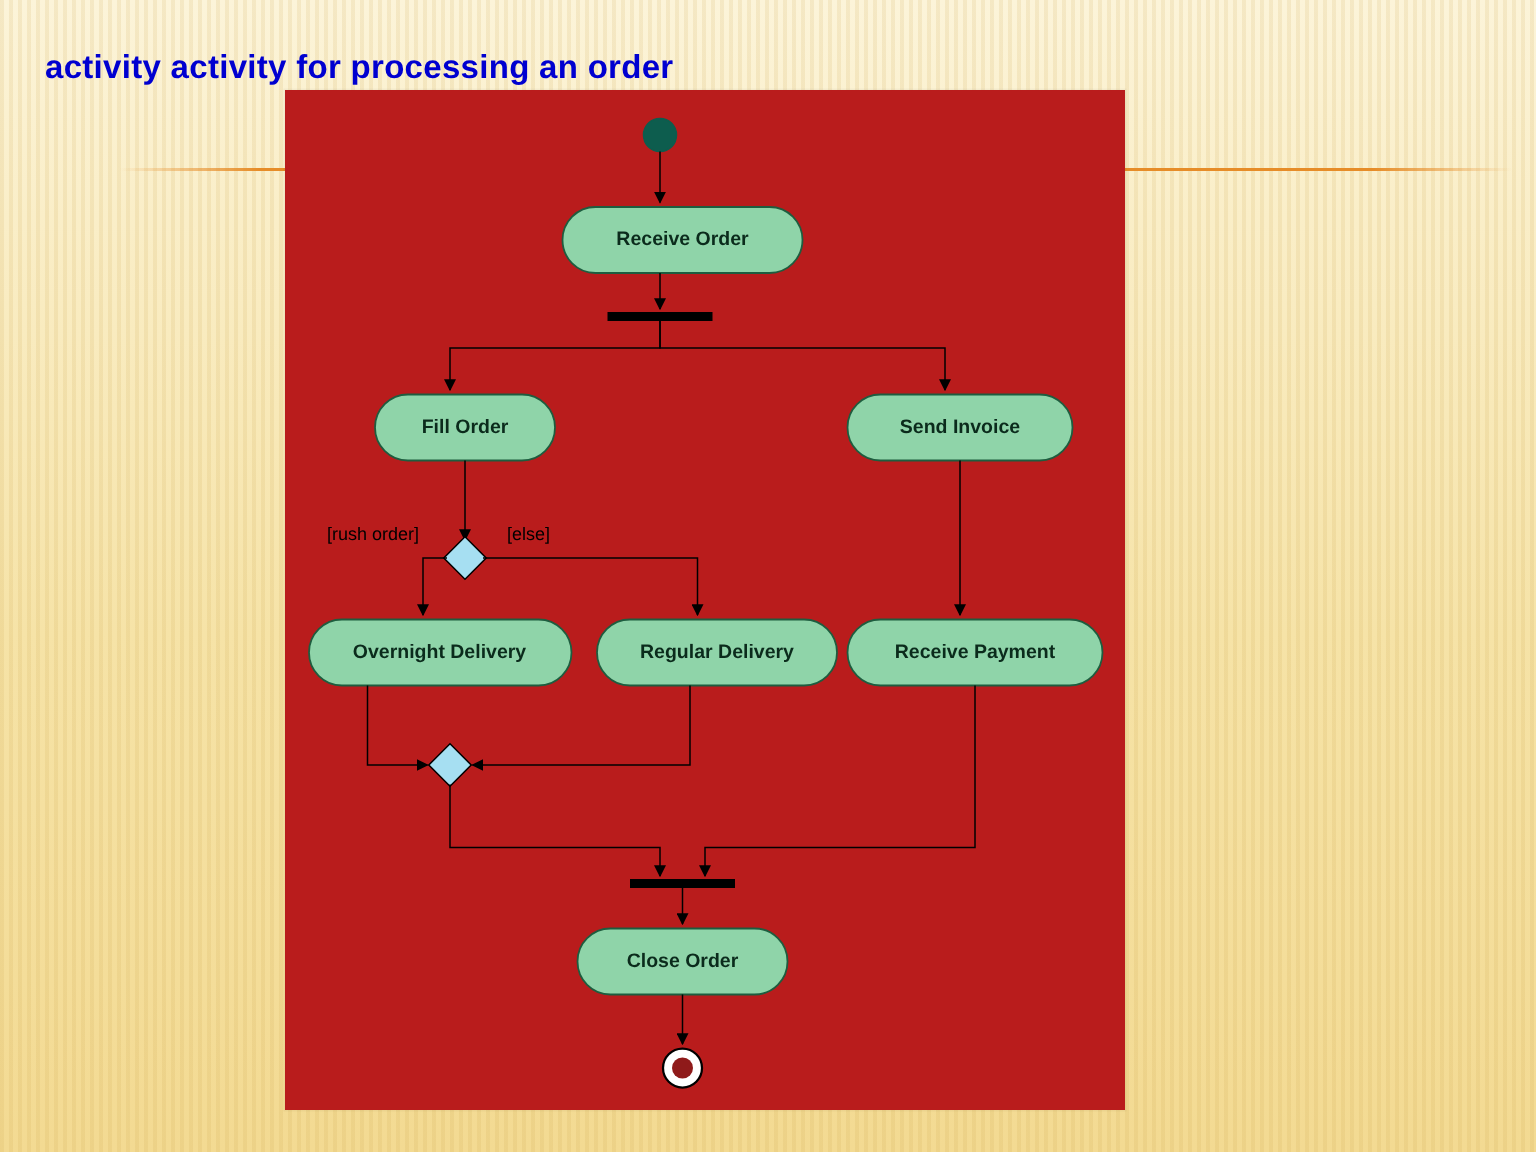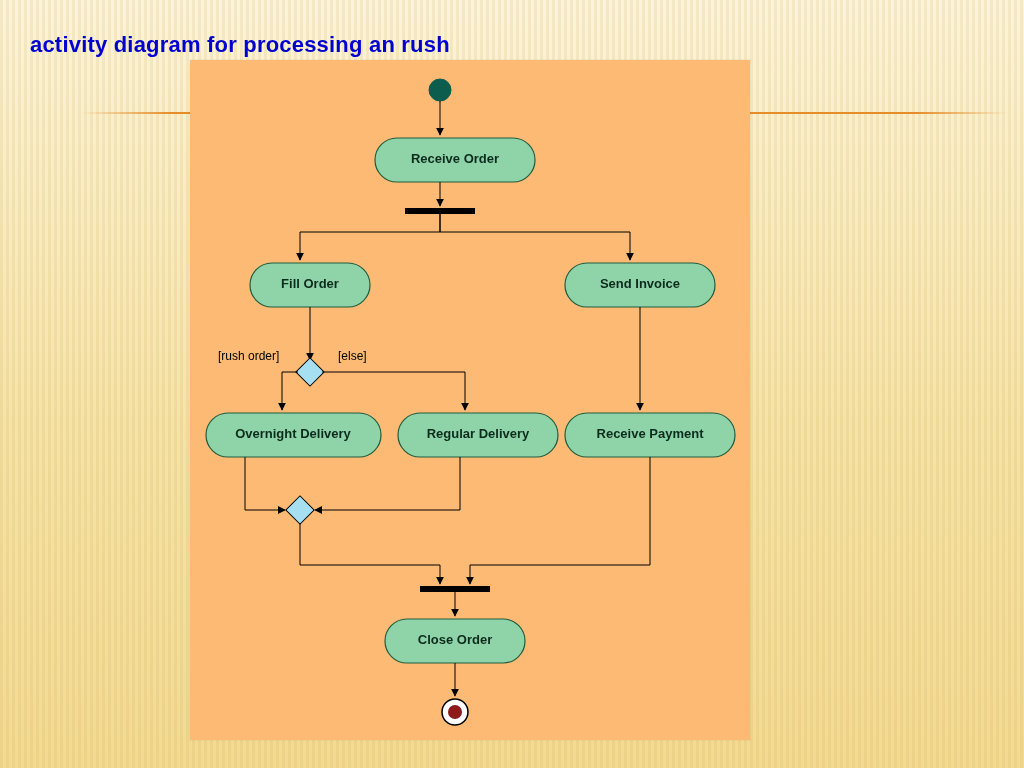--- a/index.html
+++ b/index.html
@@ -24,21 +24,21 @@
     left: 30px; top: 32px;
     color: #0000d0;
     font-size: 22px;
     font-weight: bold;
     letter-spacing: .2px;
   }
   .panel {
     position: absolute;
     left: 190px; top: 60px;
     width: 560px; height: 680px;
-    background: #fdba74;
+    background: #b91c1c;
     box-shadow: 0 0 0 1px rgba(0,0,0,.03);
   }
   svg { display: block; }
   .node {
     fill: #8fd4a9;
     stroke: #1e5d3f;
     stroke-width: 1.2;
   }
   .nodelabel {
     font: bold 13px Arial, Helvetica, sans-serif;
@@ -53,21 +53,21 @@
   .edge { stroke: #000; stroke-width: 1; fill: none; }
   .bar  { fill: #000; }
   .diamond { fill: #a6dff2; stroke: #000; stroke-width: 1; }
   .start { fill: #0d5d4e; stroke: #0d5d4e; }
   .final-ring { fill: #fff; stroke: #000; stroke-width: 1.5; }
   .final-dot  { fill: #8f1a1a; }
 </style>
 </head>
 <body>
 
-<div class="title">activity diagram for processing an rush</div>
+<div class="title">activity activity for processing an order</div>
 <div class="hr"></div>
 
 <div class="panel">
 <svg viewBox="0 0 560 680" width="560" height="680">
   <defs>
     <marker id="arrow" viewBox="0 0 10 10" refX="9" refY="5" markerWidth="8" markerHeight="8" orient="auto-start-reverse">
       <path d="M0,0 L10,5 L0,10 z" fill="#000"></path>
     </marker>
   </defs>
 

